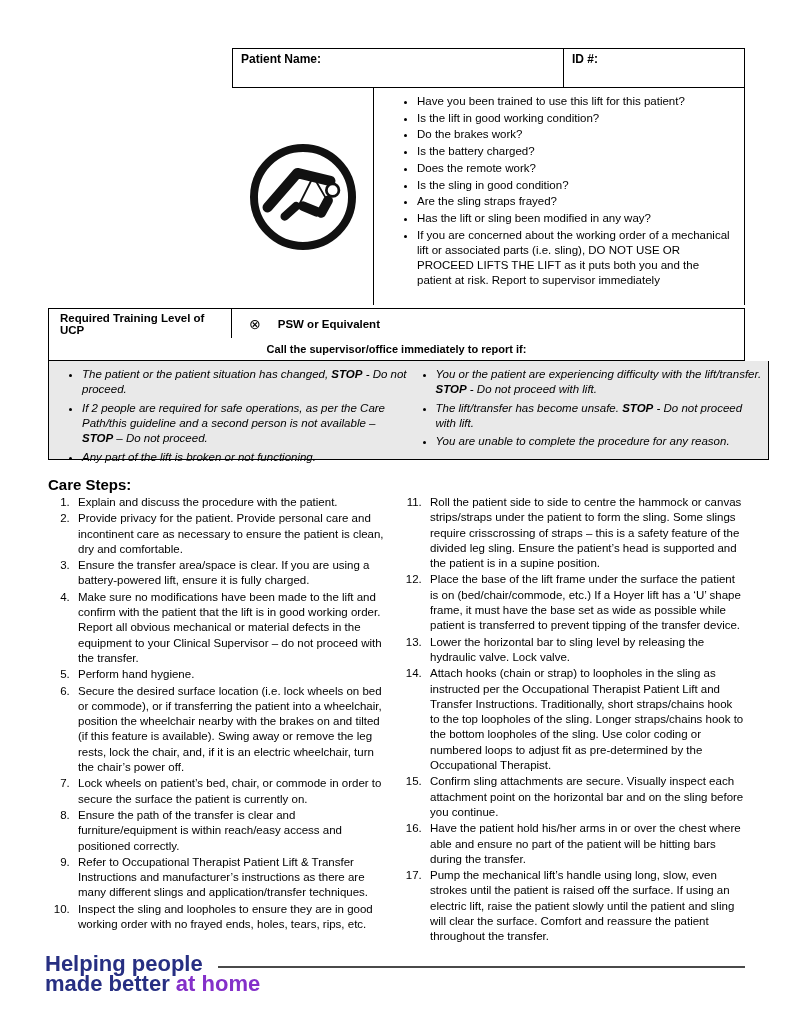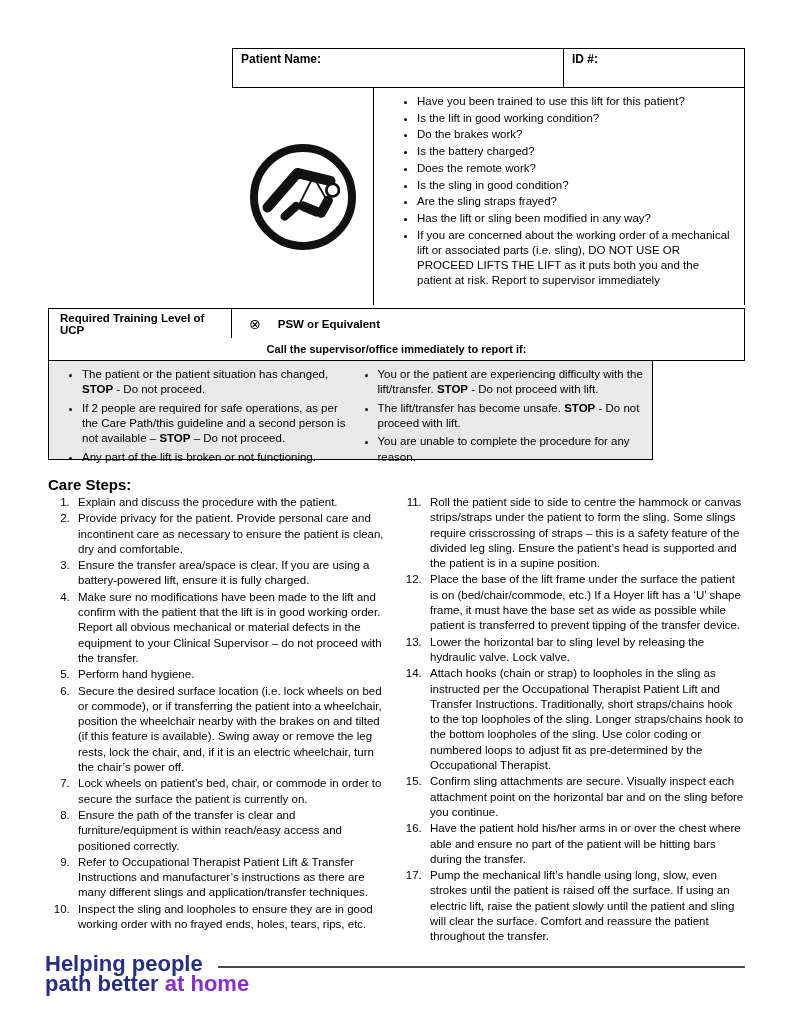--- a/index.html
+++ b/index.html
@@ -35,21 +35,21 @@
   .cc-title{font-weight:bold;font-size:12px;margin-bottom:3px;}
   .cc-text ul{margin:0;padding-left:33px;}
   .cc-text li{line-height:15.2px;margin-bottom:1.5px;}
   
   .training-row{position:absolute;left:48px;top:308px;width:697px;height:31px;display:flex;border:1.8px solid var(--line);box-sizing:border-box;}
   .tr-label{flex:0 0 183px;border-right:1.8px solid var(--line);display:flex;align-items:center;padding-left:11px;font-weight:bold;font-size:11.5px;box-sizing:border-box;}
   .tr-value{flex:1;display:flex;align-items:center;font-weight:bold;font-size:11.5px;}
   .tr-symbol{font-size:14px;font-weight:normal;margin:0 17px 0 17px;}
   
   .sup-header{position:absolute;left:48px;top:338.2px;width:697px;height:23px;border:1.8px solid var(--line);border-top:none;display:flex;align-items:center;justify-content:center;font-weight:bold;font-size:11px;box-sizing:border-box;background:#fff;}
-  .sup-body{position:absolute;left:48px;top:361.2px;width:605px;height:99px;background:var(--gray);border:1.8px solid var(--line);border-top:none;display:flex;box-sizing:border-box;}
+  .sup-body{position:absolute;left:48px;top:361.2px;width:721px;height:99px;background:var(--gray);border:1.8px solid var(--line);border-top:none;display:flex;box-sizing:border-box;font-style:italic;}
   .sup-col{flex:1;box-sizing:border-box;}
   .sup-col ul{margin:6px 0 0 0;padding-left:33px;font-size:11.5px;}
   .sup-col li{line-height:15.3px;margin-bottom:3px;}
   .sup-col-right ul{padding-left:27px;padding-right:4px;}
   
   .care-steps{position:absolute;left:48px;top:464px;width:697px;}
   .cs-title{font-weight:bold;font-size:15px;margin-bottom:2px;margin-top:12px;}
   .cs-cols{display:flex;}
   .cs-left{flex:0 0 341px;margin-right:11px;}
   .cs-right{flex:1;}
@@ -157,17 +157,17 @@
             <li>Confirm sling attachments are secure.  Visually inspect each attachment point on the horizontal bar and on the sling before you continue.</li>
             <li>Have the patient hold his/her arms in or over the chest where able and ensure no part of the patient will be hitting bars during the transfer.</li>
             <li>Pump the mechanical lift’s handle using long, slow, even strokes until the patient is raised off the surface. If using an electric lift, raise the patient slowly until the patient and sling will clear the surface. Comfort and reassure the patient throughout the transfer.</li>
           </ol>
       </div>
     </div>
   </div>
 
   <div class="tagline">
     <div>Helping people</div>
-    <div><span>path better </span><span class="purple">at home</span></div>
+    <div><span>made better </span><span class="purple">at home</span></div>
   </div>
   <div class="footer-rule"></div>
 
 </div>
 
 </body></html>

